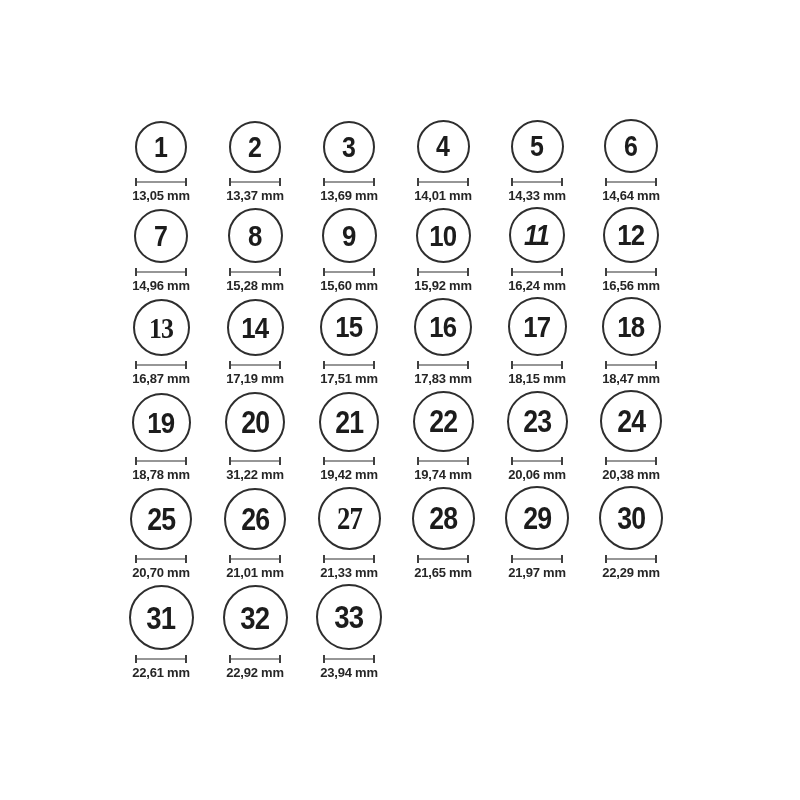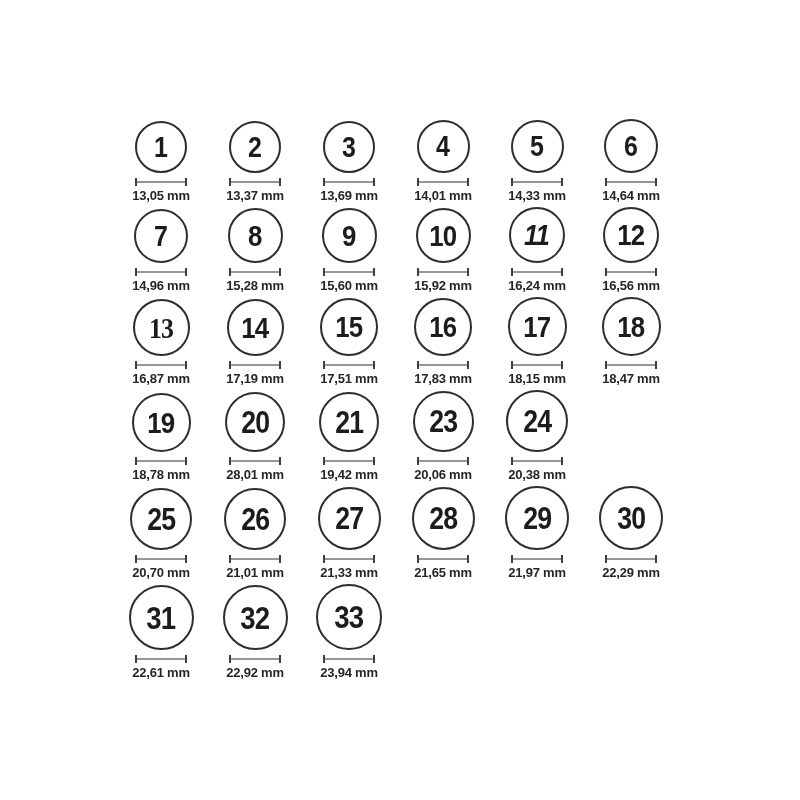--- a/index.html
+++ b/index.html
@@ -186,31 +186,38 @@
       <span class="num" style="font-size: 30px;">19</span>
     </div>
     <div class="meas"></div>
     <div class="dlabel">18,78 mm</div>
   </div>
       <div class="cell">
     <div class="circle" style="width: 60px; height: 60px;">
       <span class="num" style="font-size: 31px;">20</span>
     </div>
     <div class="meas"></div>
-    <div class="dlabel">28,01 mm</div>
+    <div class="dlabel">31,22 mm</div>
   </div>
       <div class="cell">
     <div class="circle" style="width: 60px; height: 60px; text-align: right;">
       <span class="num" style="font-size: 31px;">21</span>
     </div>
     <div class="meas"></div>
     <div class="dlabel">19,42 mm</div>
   </div>
       <div class="cell">
     <div class="circle" style="width: 61px; height: 61px;">
+      <span class="num" style="font-size: 31px;">22</span>
+    </div>
+    <div class="meas"></div>
+    <div class="dlabel">19,74 mm</div>
+  </div>
+      <div class="cell">
+    <div class="circle" style="width: 61px; height: 61px;">
       <span class="num" style="font-size: 31px;">23</span>
     </div>
     <div class="meas"></div>
     <div class="dlabel">20,06 mm</div>
   </div>
       <div class="cell">
     <div class="circle" style="width: 62px; height: 62px;">
       <span class="num" style="font-size: 31px;">24</span>
     </div>
     <div class="meas"></div>
@@ -226,21 +233,21 @@
     <div class="dlabel">20,70 mm</div>
   </div>
       <div class="cell">
     <div class="circle" style="width: 62px; height: 62px;">
       <span class="num" style="font-size: 31px;">26</span>
     </div>
     <div class="meas"></div>
     <div class="dlabel">21,01 mm</div>
   </div>
       <div class="cell">
-    <div class="circle" style="width: 63px; height: 63px;">
+    <div class="circle" style="width: 63px; height: 63px; font-family: Liberation Serif, serif;">
       <span class="num" style="font-size: 31px;">27</span>
     </div>
     <div class="meas"></div>
     <div class="dlabel">21,33 mm</div>
   </div>
       <div class="cell">
     <div class="circle" style="width: 63px; height: 63px;">
       <span class="num" style="font-size: 31px;">28</span>
     </div>
     <div class="meas"></div>

